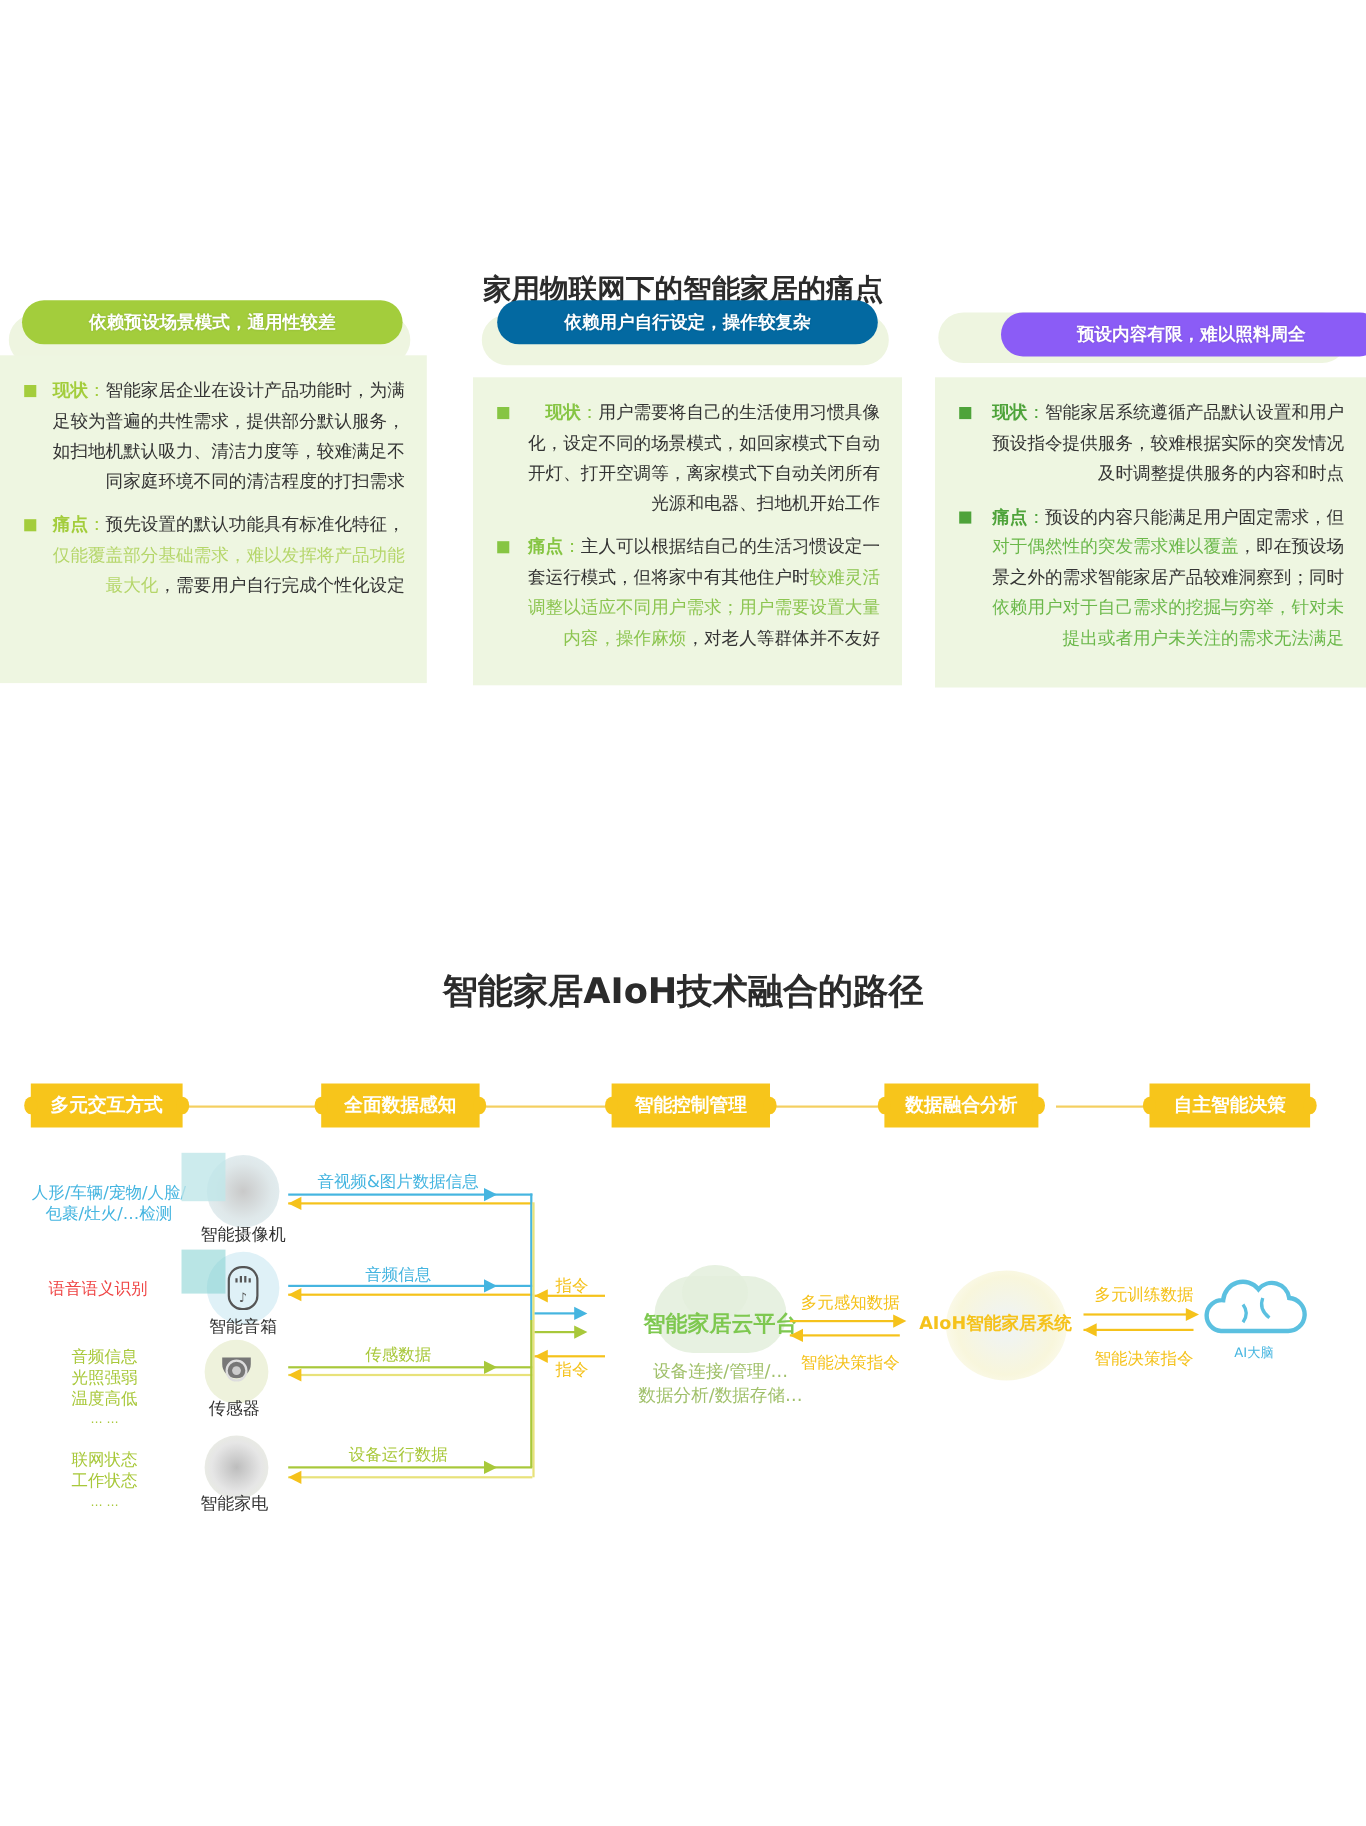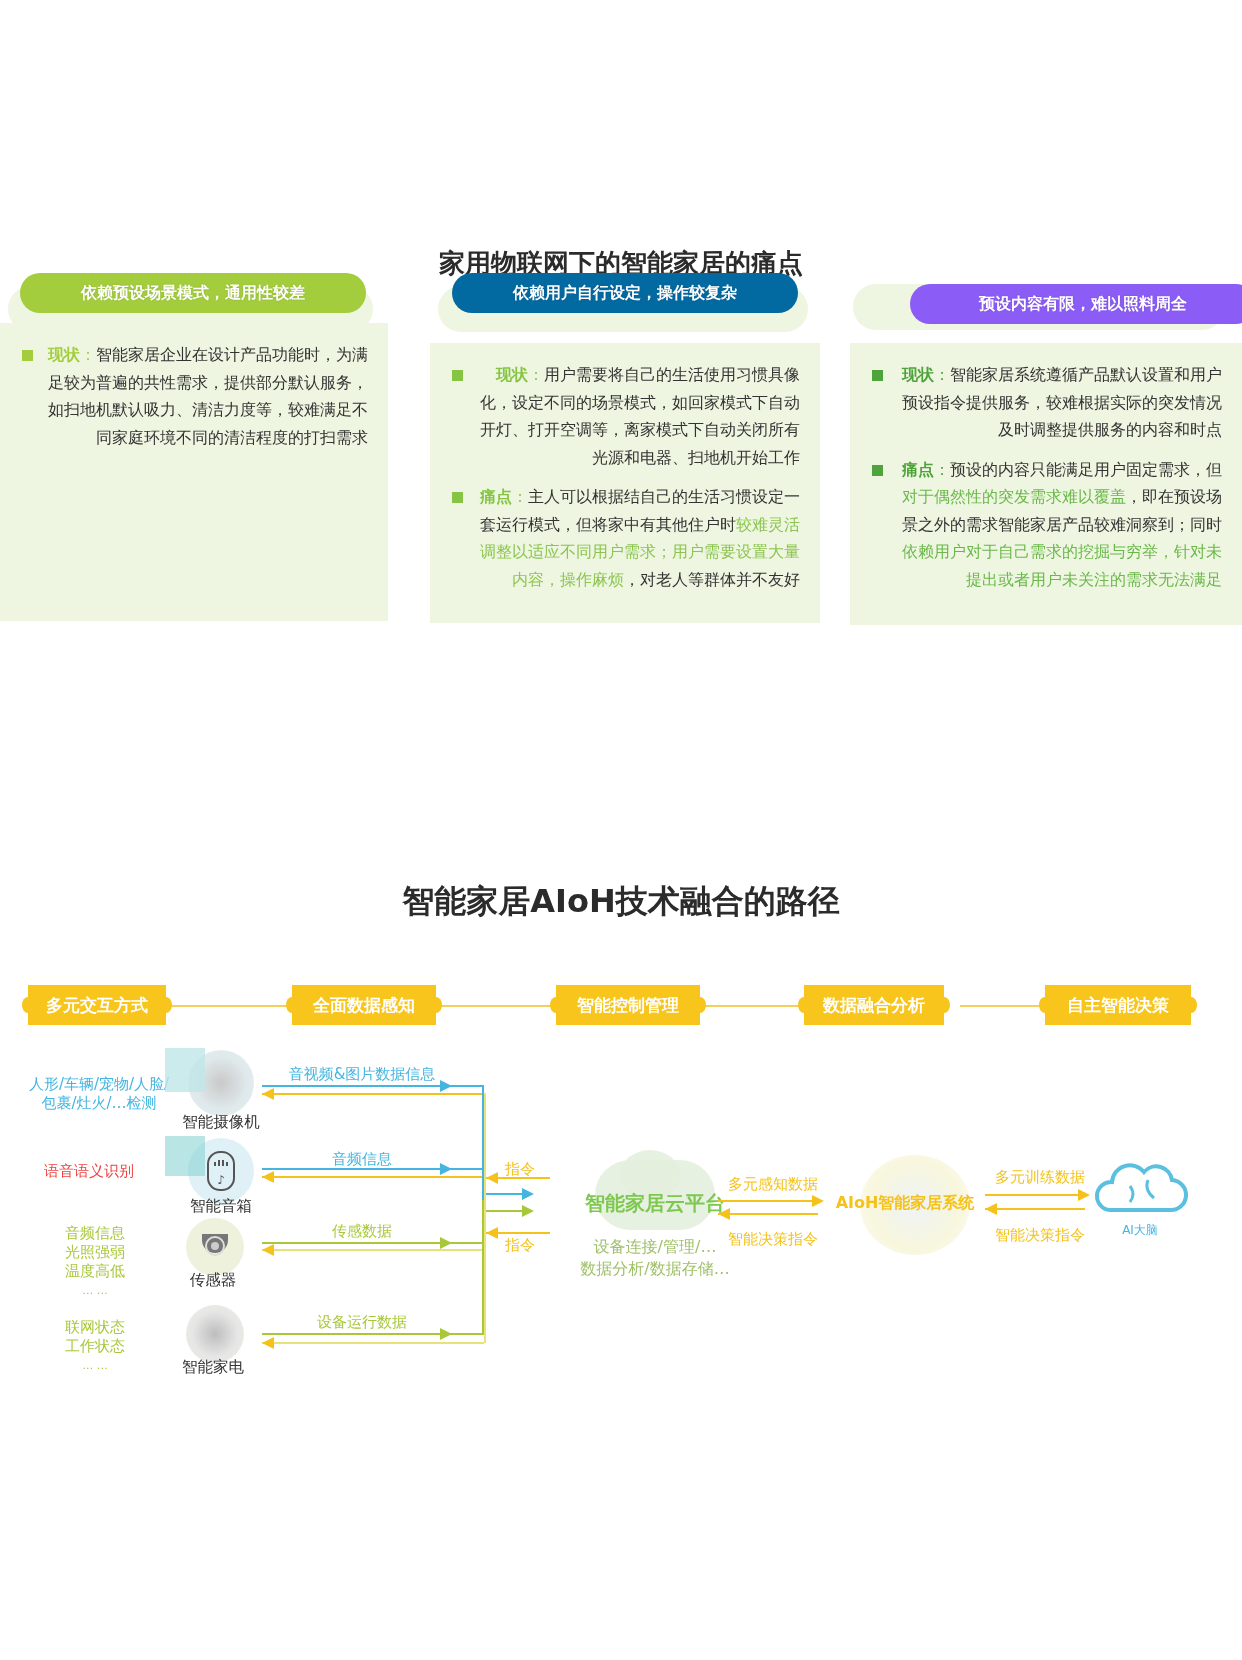--- a/index.html
+++ b/index.html
@@ -57,20 +57,24 @@
 
 <div class="s1-title">家用物联网下的智能家居的痛点</div>
 
 <div class="pill-shadow" style="left:8px; top:286px; width:365px;"></div>
 <div class="pill" style="left:20px; top:273px; width:346px; background:#a3cd3c;">依赖预设场景模式，通用性较差</div>
 <div class="card" style="left:0; top:323px; width:388px; height:298px;">
   <div class="item">
     <span class="bullet" style="background:#a3cd3c;"></span>
     <span class="kw" style="color:#a3cd3c;">现状</span><span style="color:#a3cd3c;">：</span><span>智能家居企业在设计产品功能时，为满足较为普遍的共性需求，提供部分默认服务，如扫地机默认吸力、清洁力度等，较难满足不同家庭环境不同的清洁程度的打扫需求</span>
   </div>
+  <div class="item">
+    <span class="bullet" style="background:#a3cd3c;"></span>
+    <span class="kw" style="color:#a3cd3c;">痛点</span><span style="color:#a3cd3c;">：</span><span>预先设置的默认功能具有标准化特征，</span><span style="color:#b5d66a;">仅能覆盖部分基础需求，难以发挥将产品功能最大化</span><span>，需要用户自行完成个性化设定</span>
+  </div>
 </div>
 
 <div class="pill-shadow" style="left:438px; top:286px; width:370px;"></div>
 <div class="pill" style="left:452px; top:273px; width:346px; background:#0369a1;">依赖用户自行设定，操作较复杂</div>
 <div class="card" style="left:430px; top:343px; width:390px; height:280px;">
   <div class="item">
     <span class="bullet" style="background:#86c543;"></span>
     <span class="kw" style="color:#86c543;">现状</span><span style="color:#86c543;">：</span><span>用户需要将自己的生活使用习惯具像化，设定不同的场景模式，如回家模式下自动开灯、打开空调等，离家模式下自动关闭所有光源和电器、扫地机开始工作</span>
   </div>
   <div class="item">

